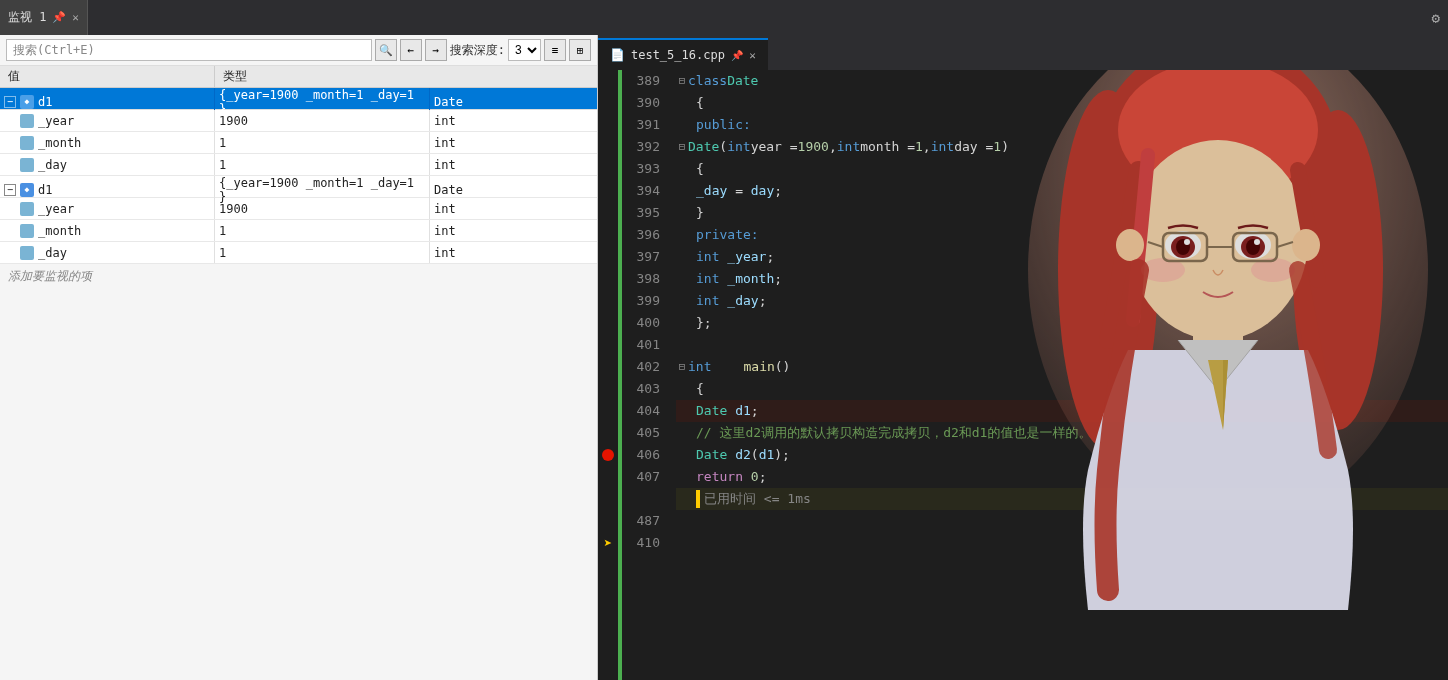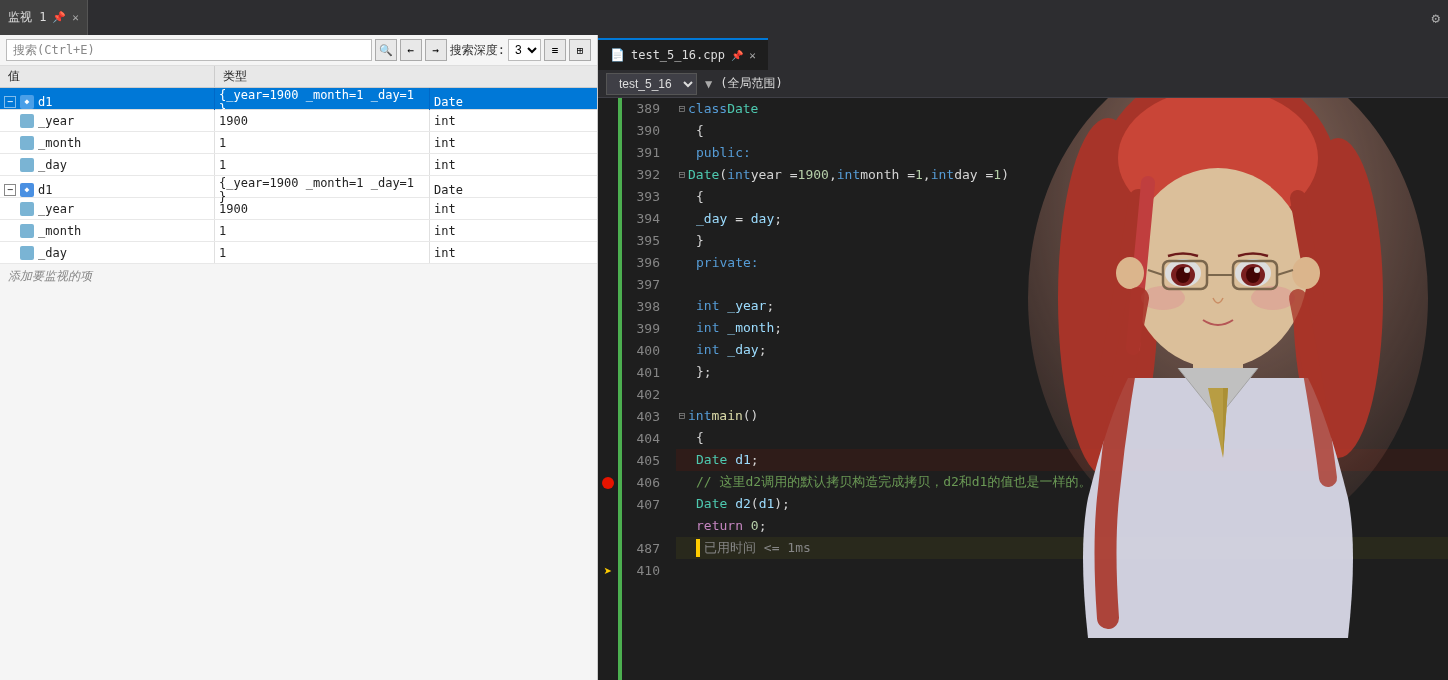--- a/index.html
+++ b/index.html
@@ -155,27 +155,20 @@
       <div style="display:flex;background:#2d2d30;height:35px;align-items:flex-end;">
         <div style="display:flex;align-items:center;background:#1e1e1e;color:#ddd;font-size:12px;padding:0 12px;height:32px;border-top:2px solid #0078d7;gap:6px;cursor:pointer;">
           <span style="color:#7ab4d4;font-size:12px;">📄</span>
           <span>test_5_16.cpp</span>
           <span style="color:#aaa;font-size:10px;">📌</span>
           <span style="color:#aaa;font-size:11px;">✕</span>
         </div>
         <div style="flex:1;"></div>
       </div>
 
-      <div style="display:flex;align-items:center;background:#2d2d30;padding:2px 8px;border-bottom:1px solid #3f3f46;height:28px;gap:8px;">
-        <select style="background:#3f3f46;color:#ddd;border:1px solid #555;font-size:12px;padding:1px 8px;height:22px;">
-          <option>test_5_16</option>
-        </select>
-        <span style="color:#aaa;font-size:12px;">▼</span>
-        <span style="color:#ddd;font-size:12px;">(全局范围)</span>
-      </div>
 
       <div style="display:flex;flex:1;overflow:hidden;position:relative;">
 
         <div style="position:absolute;right:0;top:0;width:440px;height:100%;pointer-events:none;z-index:10;overflow:hidden;">
           <svg width="440" height="620" viewBox="0 0 440 620" style="opacity:0.85;">
 
             <defs>
               <radialGradient id="bgGrad" cx="50%" cy="30%" r="70%">
                 <stop offset="0%" style="stop-color:#ffcbb0;stop-opacity:0.6"></stop>
                 <stop offset="100%" style="stop-color:#ff9a80;stop-opacity:0.1"></stop>
@@ -342,21 +335,21 @@
           </div>
 
           <div style="height:22px;line-height:22px;white-space:nowrap;padding-left:20px;">
             <span style="color:#d4d4d4;">        }</span>
           </div>
 
           <div style="height:22px;line-height:22px;white-space:nowrap;padding-left:20px;">
             <span style="color:#569cd6;">    private:</span>
           </div>
 
-          <div style="height:22px;line-height:22px;white-space:nowrap;padding-left:20px;margin-top:21px;">
+          <div style="height:22px;line-height:22px;white-space:nowrap;padding-left:20px;">
             <span style="color:#d4d4d4;">        </span><span style="color:#569cd6;">int</span><span style="color:#d4d4d4;"> </span><span style="color:#9cdcfe;">_year</span><span style="color:#d4d4d4;">;</span>
           </div>
 
           <div style="height:22px;line-height:22px;white-space:nowrap;padding-left:20px;">
             <span style="color:#d4d4d4;">        </span><span style="color:#569cd6;">int</span><span style="color:#d4d4d4;"> </span><span style="color:#9cdcfe;">_month</span><span style="color:#d4d4d4;">;</span>
           </div>
 
           <div style="height:22px;line-height:22px;white-space:nowrap;padding-left:20px;">
             <span style="color:#d4d4d4;">        </span><span style="color:#569cd6;">int</span><span style="color:#d4d4d4;"> </span><span style="color:#9cdcfe;">_day</span><span style="color:#d4d4d4;">;</span>
           </div>
@@ -365,21 +358,21 @@
             <span style="color:#d4d4d4;">    };</span>
           </div>
 
           <div style="height:22px;line-height:22px;white-space:nowrap;padding-left:20px;">
           </div>
 
           <div style="height:22px;line-height:22px;white-space:nowrap;display:flex;align-items:center;">
             <span style="color:#858585;font-size:11px;width:12px;text-align:center;cursor:pointer;">⊟</span>
             <span style="color:#569cd6;">int</span>
               <span style="color:#d4d4d4;"> </span>
-              <span style="color:#dcdcaa;">main</span>
+              <span style="color:#dcdcaa;margin-left:32px;">main</span>
               <span style="color:#d4d4d4;">()</span>
           </div>
 
           <div style="height:22px;line-height:22px;white-space:nowrap;padding-left:20px;">
             <span style="color:#d4d4d4;">    {</span>
           </div>
 
           <div style="height:22px;line-height:22px;white-space:nowrap;background:rgba(150,20,0,0.15);padding-left:20px;">
             <span style="color:#d4d4d4;">        </span><span style="color:#4ec9b0;">Date</span><span style="color:#d4d4d4;"> </span><span style="color:#9cdcfe;">d1</span><span style="color:#d4d4d4;">;</span>
           </div>

